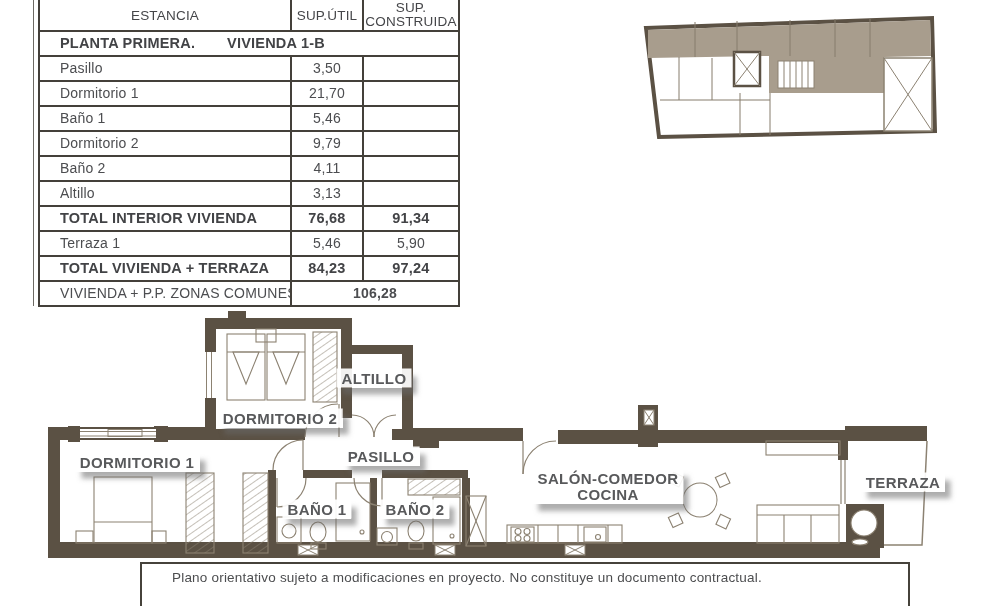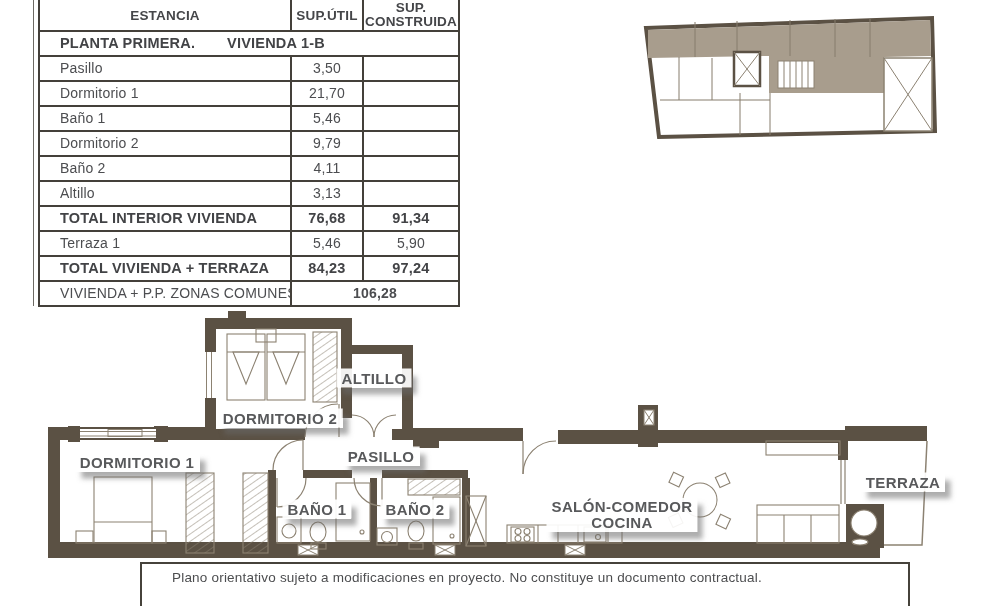--- a/index.html
+++ b/index.html
@@ -13,21 +13,21 @@
   .area-table-wrap{position:absolute;left:38px;top:-2px;}
   .edge-line{position:absolute;left:33px;top:0;width:1px;height:306px;background:#6d6a64;}
   table.area{
     border-collapse:collapse;table-layout:fixed;
     width:420px;color:#4c4d50;font-size:14px;
   }
   table.area td,table.area th{
     border:2px solid #44403a;padding:0 0 0 20px;text-align:left;
     height:23px;line-height:15px;letter-spacing:.2px;white-space:nowrap;overflow:hidden;
   }
-  table.area th{text-align:center;font-weight:bold;font-size:13.5px;color:#454649;padding:0;height:30px;}
+  table.area th{text-align:center;font-weight:normal;font-size:13.5px;color:#454649;padding:0;height:30px;}
   table.area td.val{text-align:center;padding:0;}
   table.area tr.total td{font-weight:bold;color:#424346;font-size:14.5px;}
   table.area td.section{font-weight:bold;font-size:14.5px;color:#424346;}
   table.area td.section .sub{margin-left:32px;}
   col.c1{width:252px}col.c2{width:72px}col.c3{width:96px}
   .hdr2{display:block;line-height:14px;}
   
   .plan-label{
     position:absolute;transform:translate(-50%,-50%);
     background:rgba(255,255,255,.92);
@@ -325,21 +325,21 @@
   </g>
 </svg>
 
 <div>
   <div class="plan-label" style="left:137px;top:462px;">DORMITORIO 1</div>
   <div class="plan-label" style="left:280px;top:418px;">DORMITORIO 2</div>
   <div class="plan-label" style="left:374px;top:378px;">ALTILLO</div>
   <div class="plan-label" style="left:381px;top:456px;">PASILLO</div>
   <div class="plan-label" style="left:317px;top:509px;">BAÑO 1</div>
   <div class="plan-label" style="left:415px;top:509px;">BAÑO 2</div>
-  <div class="plan-label two-line" style="left:622px;top:487px;margin-top:28px;">
+  <div class="plan-label two-line" style="left:608px;top:487px;">
     <span style="display:block">SALÓN-COMEDOR</span>
     <span style="display:block">COCINA</span>
   </div>
   <div class="plan-label" style="left:903px;top:482px;">TERRAZA</div>
 </div>
 
 <div class="disclaimer" id="disclaimer-box">
     <div>Plano orientativo sujeto a modificaciones en proyecto. No constituye un documento contractual.</div>
   </div>
 

